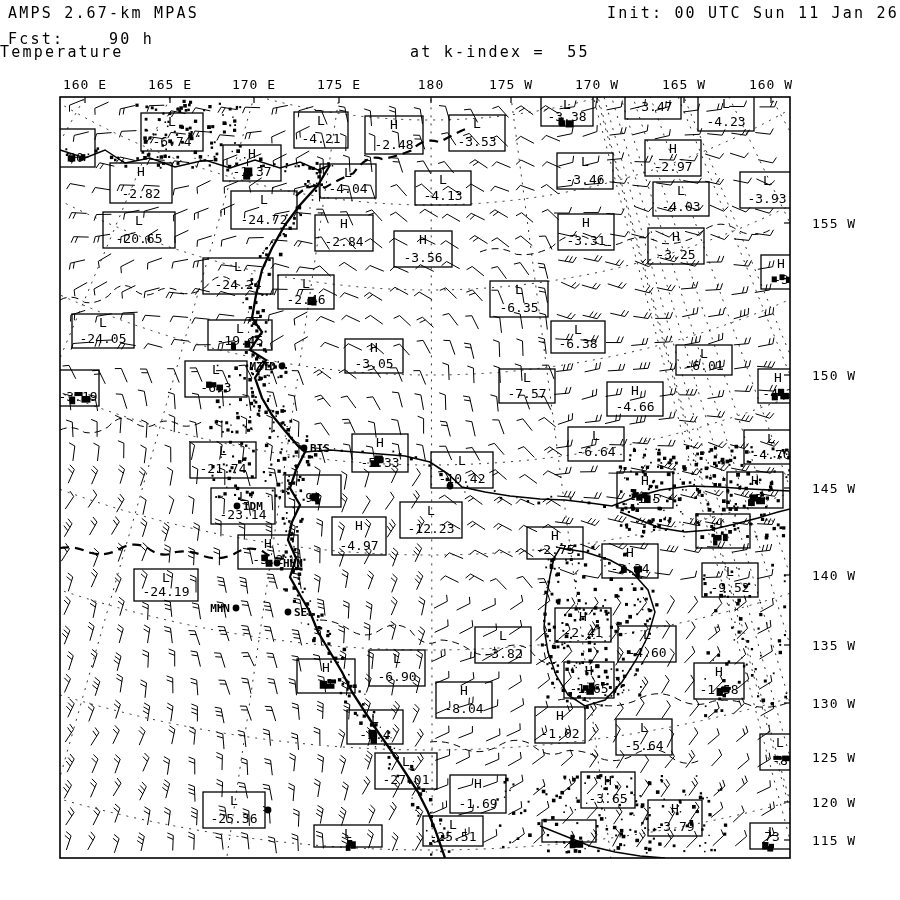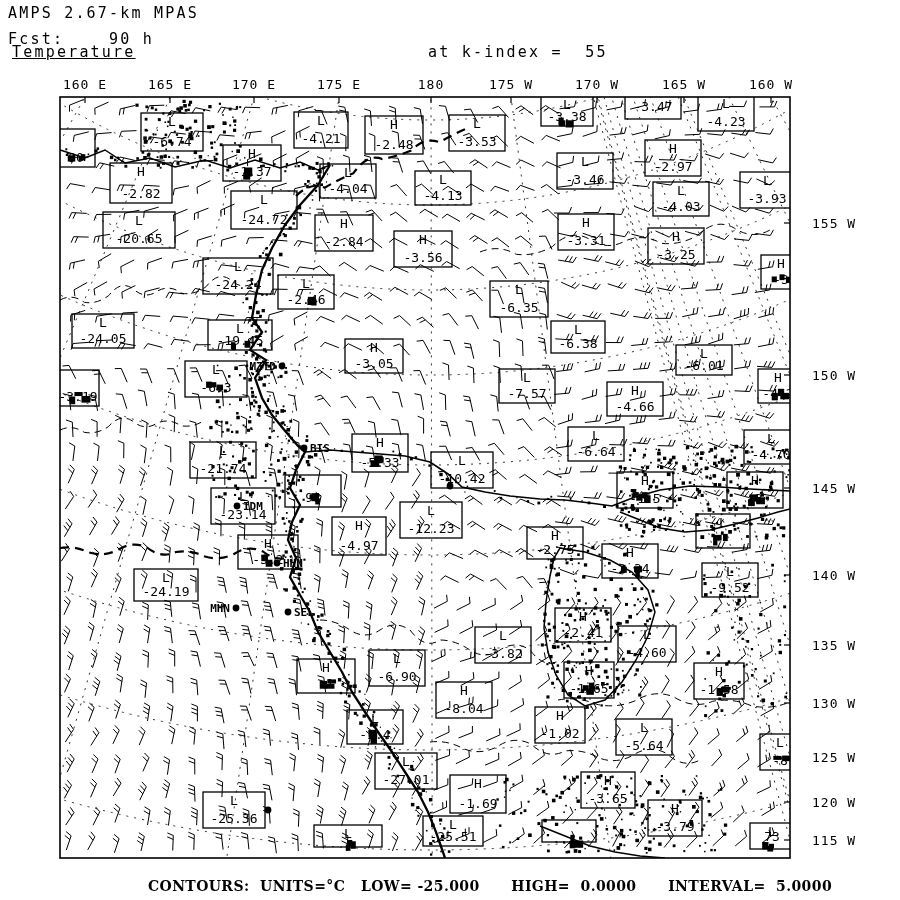--- a/index.html
+++ b/index.html
@@ -12,22 +12,23 @@
           font-weight:bold;font-size:14px;white-space:pre;letter-spacing:0.4px;}
   .footer span{margin-right:0;}
 </style>
 </head>
 <body>
 
 <div class="stage">
 
   <div class="hdr" style="left:8px;top:4px;">AMPS 2.67-km MPAS</div>
   <div class="hdr" style="left:8px;top:30px;">Fcst:    90 h</div>
-  <div class="hdr" style="left:12px;top:43px;text-decoration:underline;">Temperature</div>
-  <div class="hdr" style="left:410px;top:43px;margin-left:18px;">at k-index =  55</div>
+  <div class="hdr" style="left:0;top:43px;">Temperature</div>
+  <div class="hdr" style="left:410px;top:43px;">at k-index =  55</div>
+  <div class="hdr hdr-right" style="right:8px;top:4px;">Init: 00 UTC Sun 11 Jan 26</div>
 
   <svg id="map-svg" width="900" height="900">
       <defs>
         <clipPath id="mapclip">
           <rect x="60" y="97" width="730" height="761"></rect>
         </clipPath>
       </defs>
       <g clip-path="url(#mapclip)" stroke="#000000" stroke-width="0.8" fill="none" stroke-dasharray="2,6">
         <line x1="361" y1="-396.6" x2="-755.4132901134521" y2="1600"></line>
         <line x1="378" y1="-396.6" x2="-463.354943273906" y2="1600"></line>
@@ -2712,14 +2713,13 @@
         <text x="812" y="708" font-family="&quot;DejaVu Sans Mono&quot;,monospace" font-size="13px" fill="#000000" text-anchor="start" letter-spacing="1">130 W</text>
         <line x1="790" y1="757" x2="784" y2="757" stroke="#000000" stroke-width="1.2"></line>
         <text x="812" y="762" font-family="&quot;DejaVu Sans Mono&quot;,monospace" font-size="13px" fill="#000000" text-anchor="start" letter-spacing="1">125 W</text>
         <line x1="790" y1="802" x2="784" y2="802" stroke="#000000" stroke-width="1.2"></line>
         <text x="812" y="807" font-family="&quot;DejaVu Sans Mono&quot;,monospace" font-size="13px" fill="#000000" text-anchor="start" letter-spacing="1">120 W</text>
         <line x1="790" y1="840" x2="784" y2="840" stroke="#000000" stroke-width="1.2"></line>
         <text x="812" y="845" font-family="&quot;DejaVu Sans Mono&quot;,monospace" font-size="13px" fill="#000000" text-anchor="start" letter-spacing="1">115 W</text>
       </g>
     </svg>
 
-  <div class="footer"><span>CONTOURS:</span><span>  </span><span>UNITS=°C</span><span>   </span><span>LOW= -25.000</span><span>      </span><span>HIGH=  0.0000</span><span>      </span><span>INTERVAL=  5.0000</span></div>
 </div>
 
 </body></html>

